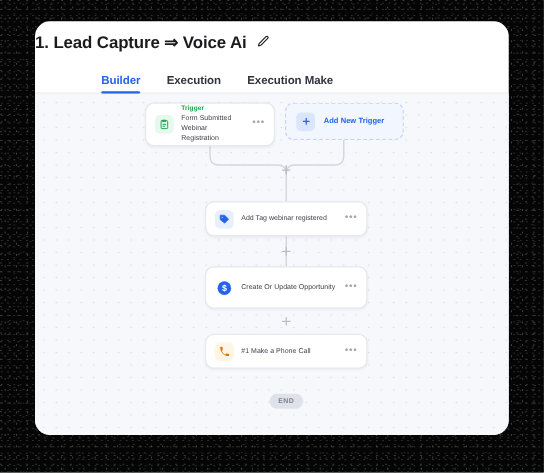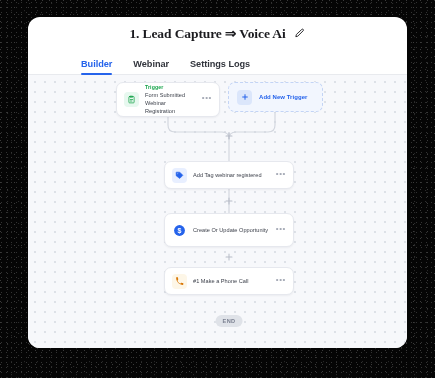--- a/index.html
+++ b/index.html
@@ -26,24 +26,23 @@
     left:28px; top:17px;
     width:379px; height:331px;
     background:#ffffff;
     border-radius:12px;
     overflow:hidden;
     display:flex; flex-direction:column;
   }
   
   #header {
     height:32px;
-    display:flex; align-items:center; justify-content:center;
+    display:flex; align-items:center; 
     gap:7px;
     flex:0 0 auto;
-    font-family:Liberation Serif, serif;
   }
   #page-title {
     font-size:13.5px;
     font-weight:600;
     color:#1b1b1f;
     letter-spacing:-0.1px;
     white-space:nowrap;
   }
   #edit-title-btn {
     width:13px; height:13px;
@@ -215,22 +214,22 @@
     <div id="page-title">1. Lead Capture ⇒ Voice Ai</div>
     <div id="edit-title-btn">
       <svg width="11" height="11" viewBox="0 0 24 24" fill="none" stroke="#1b1b1f" stroke-width="2" stroke-linecap="round" stroke-linejoin="round">
         <path d="M17 3a2.1 2.1 0 0 1 3 3L8 18l-4 1 1-4z"></path>
       </svg>
     </div>
   </div>
 
   <div id="tabbar">
     <div class="tab active">Builder</div>
-    <div class="tab">Webinar</div>
-    <div class="tab">Settings Logs</div>
+    <div class="tab">Execution</div>
+    <div class="tab">Execution Make</div>
   </div>
 
   <div id="canvas">
 
     <svg id="wires">
       <g stroke="#d3d7df" stroke-width="1.2" fill="none">
 
         <path d="M140 42 L140 50 Q140 57 147 57 L194 57 Q201 57 201 64 L201 61"></path>
 
         <path d="M247 37 L247 50 Q247 57 240 57 L208 57 Q201 57 201 64 L201 61"></path>

